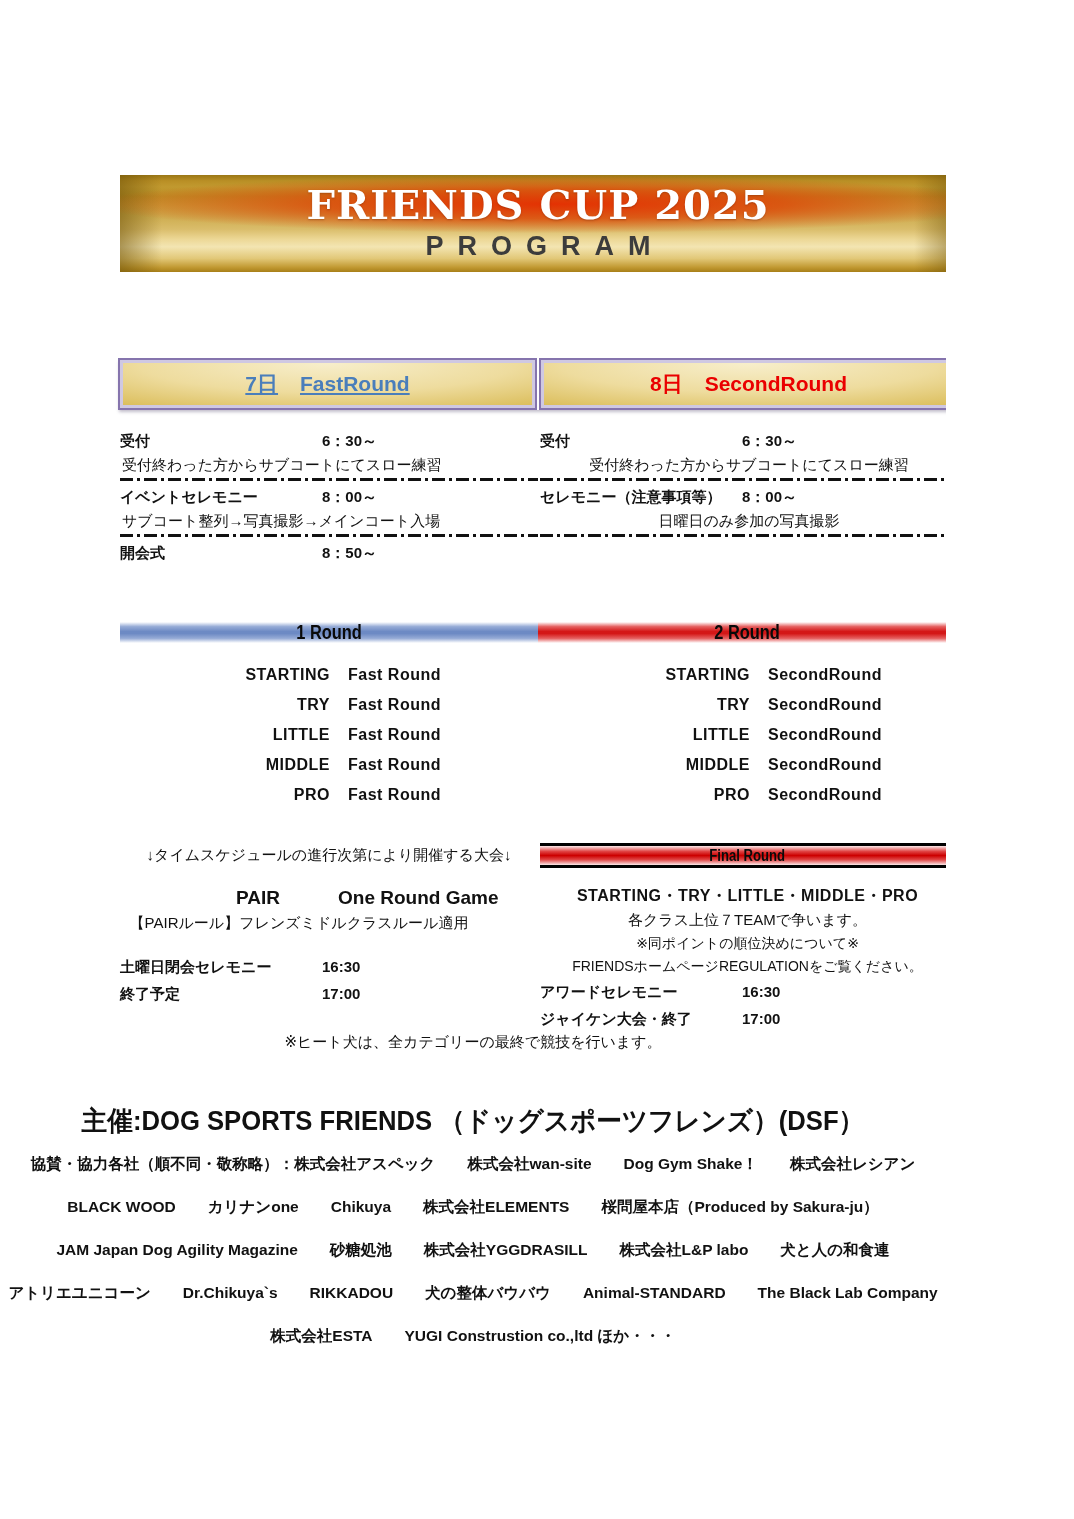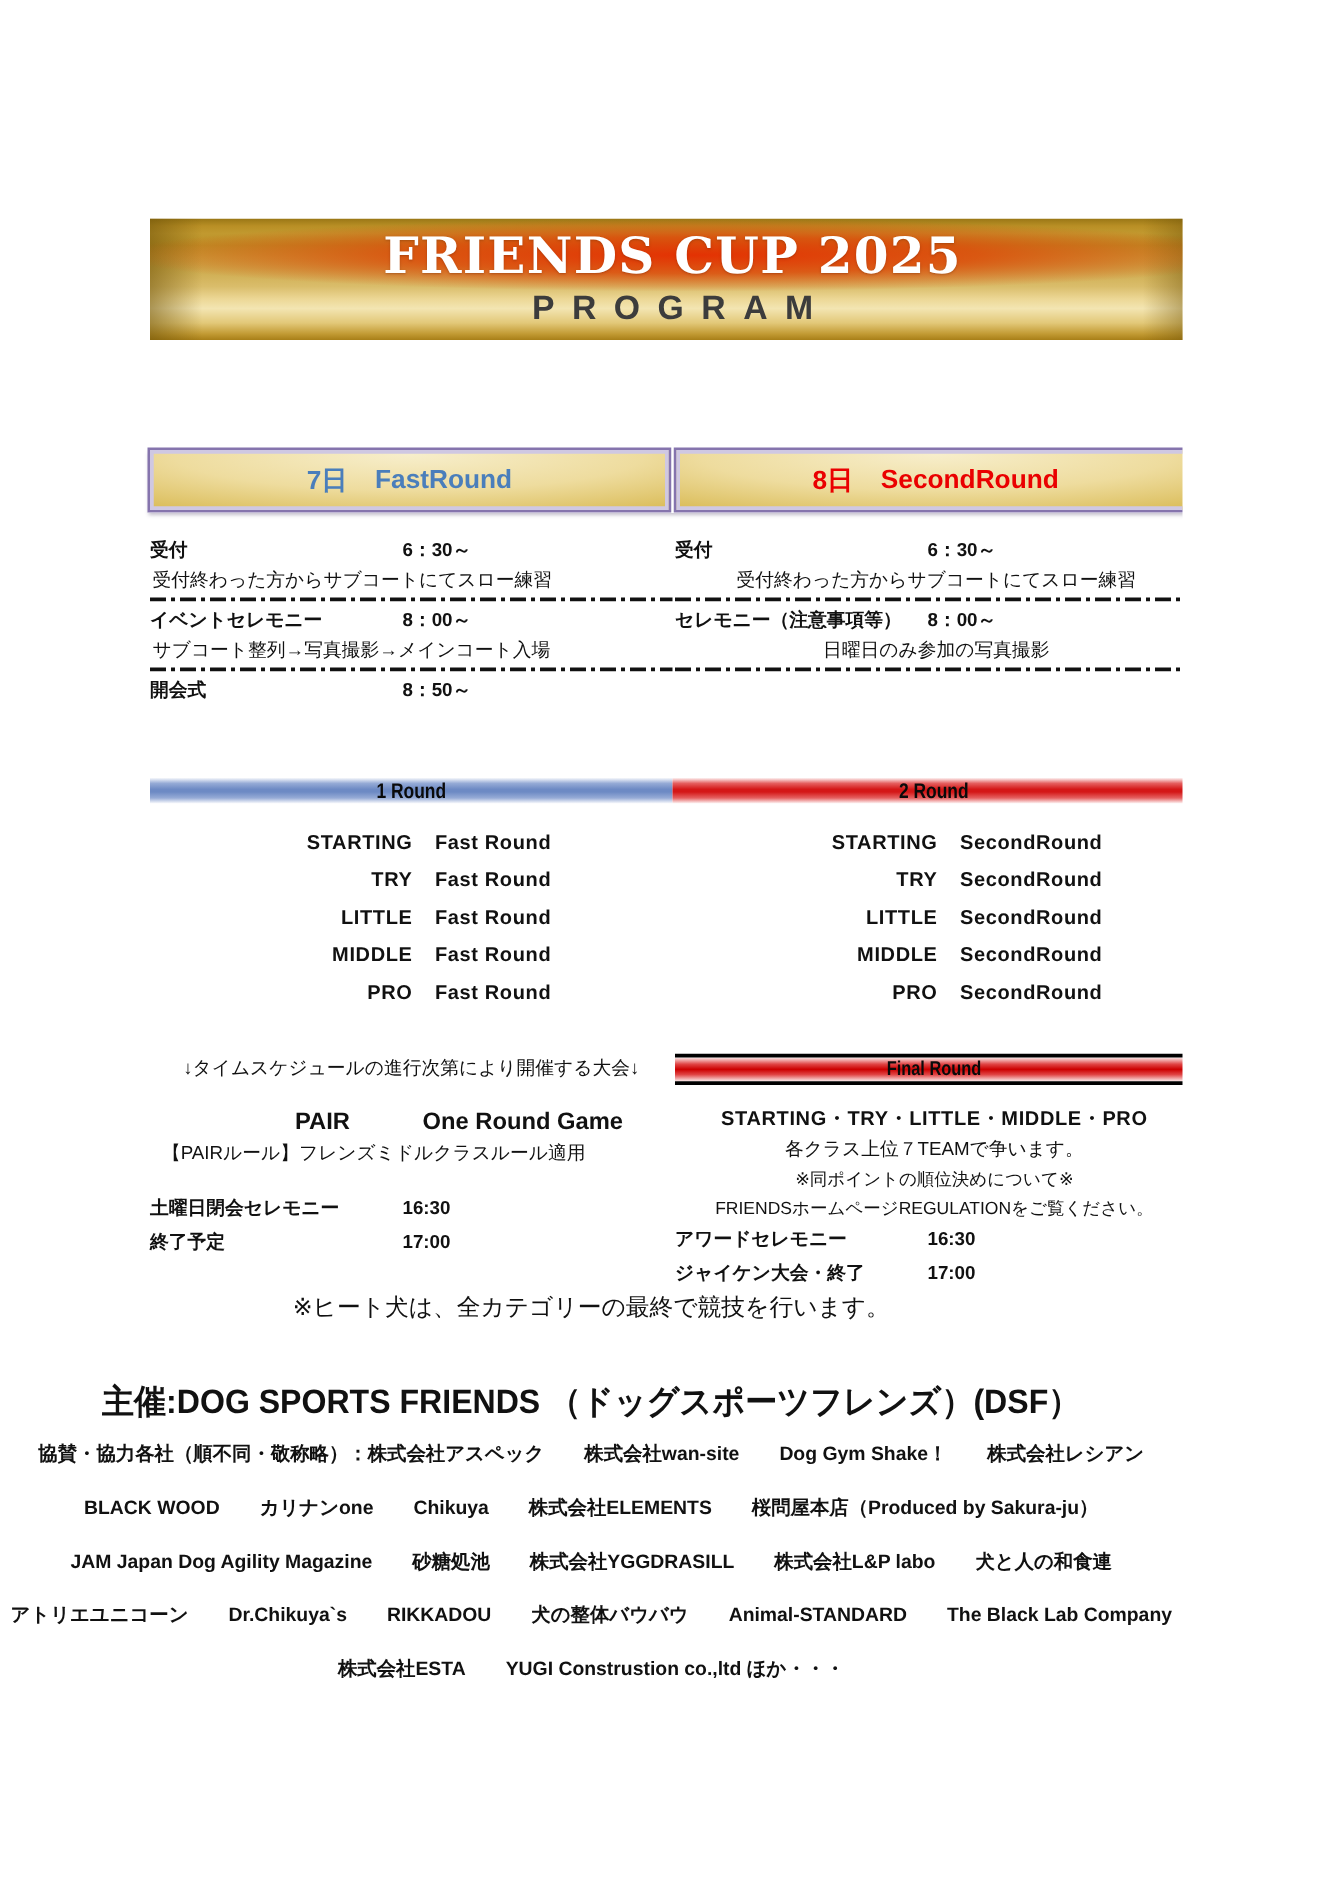--- a/index.html
+++ b/index.html
@@ -26,36 +26,36 @@
   }
   
   .day-row{position:absolute;left:118px;top:358px;width:840px;height:52px;display:flex;gap:2px;
     box-shadow:0 3px 3px -1px rgba(120,110,140,.45);}
   .day-cell{
     flex:1;display:flex;align-items:center;justify-content:center;gap:22px;
     border:2px solid #8574ad;box-shadow:inset 0 0 0 3px #cfc8e2;
     background:radial-gradient(ellipse 130% 170% at 50% 8%, #f7eecb 0%, #eedc9e 35%, #dabc58 65%, #bb9223 100%);
     font-weight:700;font-size:21px;
   }
-  .day-blue{color:#4a7ebb;} .day-red{color:#ea0000;}
+  .day-blue{color:#4a7ebb;text-decoration:underline;} .day-red{color:#ea0000;}
   
   .sched{position:absolute;width:418px;font-size:15px;}
   .sched-left{left:120px;top:428px;}
   .sched-right{left:540px;top:428px;}
   .trow{display:grid;grid-template-columns:196px 1fr;column-gap:6px;height:25px;line-height:25px;font-weight:700;}
   .trow .lbl{text-align:left;}
   .trow .tim{text-align:left;}
   .snote{height:23px;line-height:23px;font-weight:400;}
   .snote.left{text-align:left;padding-left:2px;}
   .snote.center{text-align:center;}
   .sep{height:3px;margin:2px 0 3px 0;
     background:repeating-linear-gradient(90deg,#111 0 13px,transparent 13px 17px,#111 17px 20px,transparent 20px 24px);}
   
   .bar-row{position:absolute;left:120px;top:622px;width:836px;height:21px;display:flex;}
-  .bar{flex:1;text-align:center;font-size:17px;font-weight:900;color:#0a0a0a;line-height:21px;}
+  .bar{flex:1;text-align:center;font-size:20px;font-weight:900;color:#0a0a0a;line-height:21px;}
   .bar-blue{background:linear-gradient(180deg,#ffffff 0%,#96abd6 22%,#6d8ac4 45%,#6d8ac4 55%,#96abd6 78%,#ffffff 100%);}
   .bar-red{background:linear-gradient(180deg,#ffffff 0%,#e56060 22%,#d41717 45%,#d41717 55%,#e56060 78%,#ffffff 100%);}
   .cond{display:inline-block;transform:scaleX(.82);transform-origin:center;letter-spacing:0;}
   
   .classes{position:absolute;top:660px;width:418px;}
   .classes-left{left:120px;} .classes-right{left:540px;}
   .crow{display:grid;grid-template-columns:210px 1fr;column-gap:18px;height:30px;line-height:30px;
     font-weight:700;font-size:16px;letter-spacing:.5px;}
   .crow .cname{text-align:right;}
   
@@ -70,21 +70,21 @@
   
   .final{position:absolute;left:540px;top:843px;width:415px;font-size:14px;}
   .final-bar{border-top:3px solid #000;border-bottom:3px solid #000;height:19px;line-height:19px;text-align:center;
     font-size:16px;font-weight:900;color:#0a0a0a;
     background:linear-gradient(180deg,#fbe9e9 0%,#e04545 28%,#cc0000 50%,#e04545 72%,#fbe9e9 100%);}
   .final .fclasses{margin-top:17px;text-align:center;font-weight:700;font-size:16px;letter-spacing:.5px;height:22px;line-height:22px;}
   .final .fdesc{text-align:center;height:25px;line-height:25px;font-size:15px;}
   .final .fnote{text-align:center;height:23px;line-height:23px;}
   .final .trow{height:27px;line-height:27px;font-size:15px;}
   
-  .heat-note{position:absolute;left:0;top:1033px;width:100%;text-align:center;font-size:19px;}
+  .heat-note{position:absolute;left:0;top:1033px;width:100%;text-align:center;font-size:15px;}
   .organizer{position:absolute;left:0;top:1103px;width:100%;text-align:center;font-size:27px;font-weight:700;}
   .sponsors{position:absolute;left:0;top:1154px;width:100%;}
   .sline{display:flex;justify-content:center;gap:32px;font-size:15.5px;font-weight:700;height:20px;line-height:20px;margin-bottom:23px;white-space:nowrap;}
 </style>
 </head>
 <body>
 
 <div class="sheet">
 
   <header class="banner">

